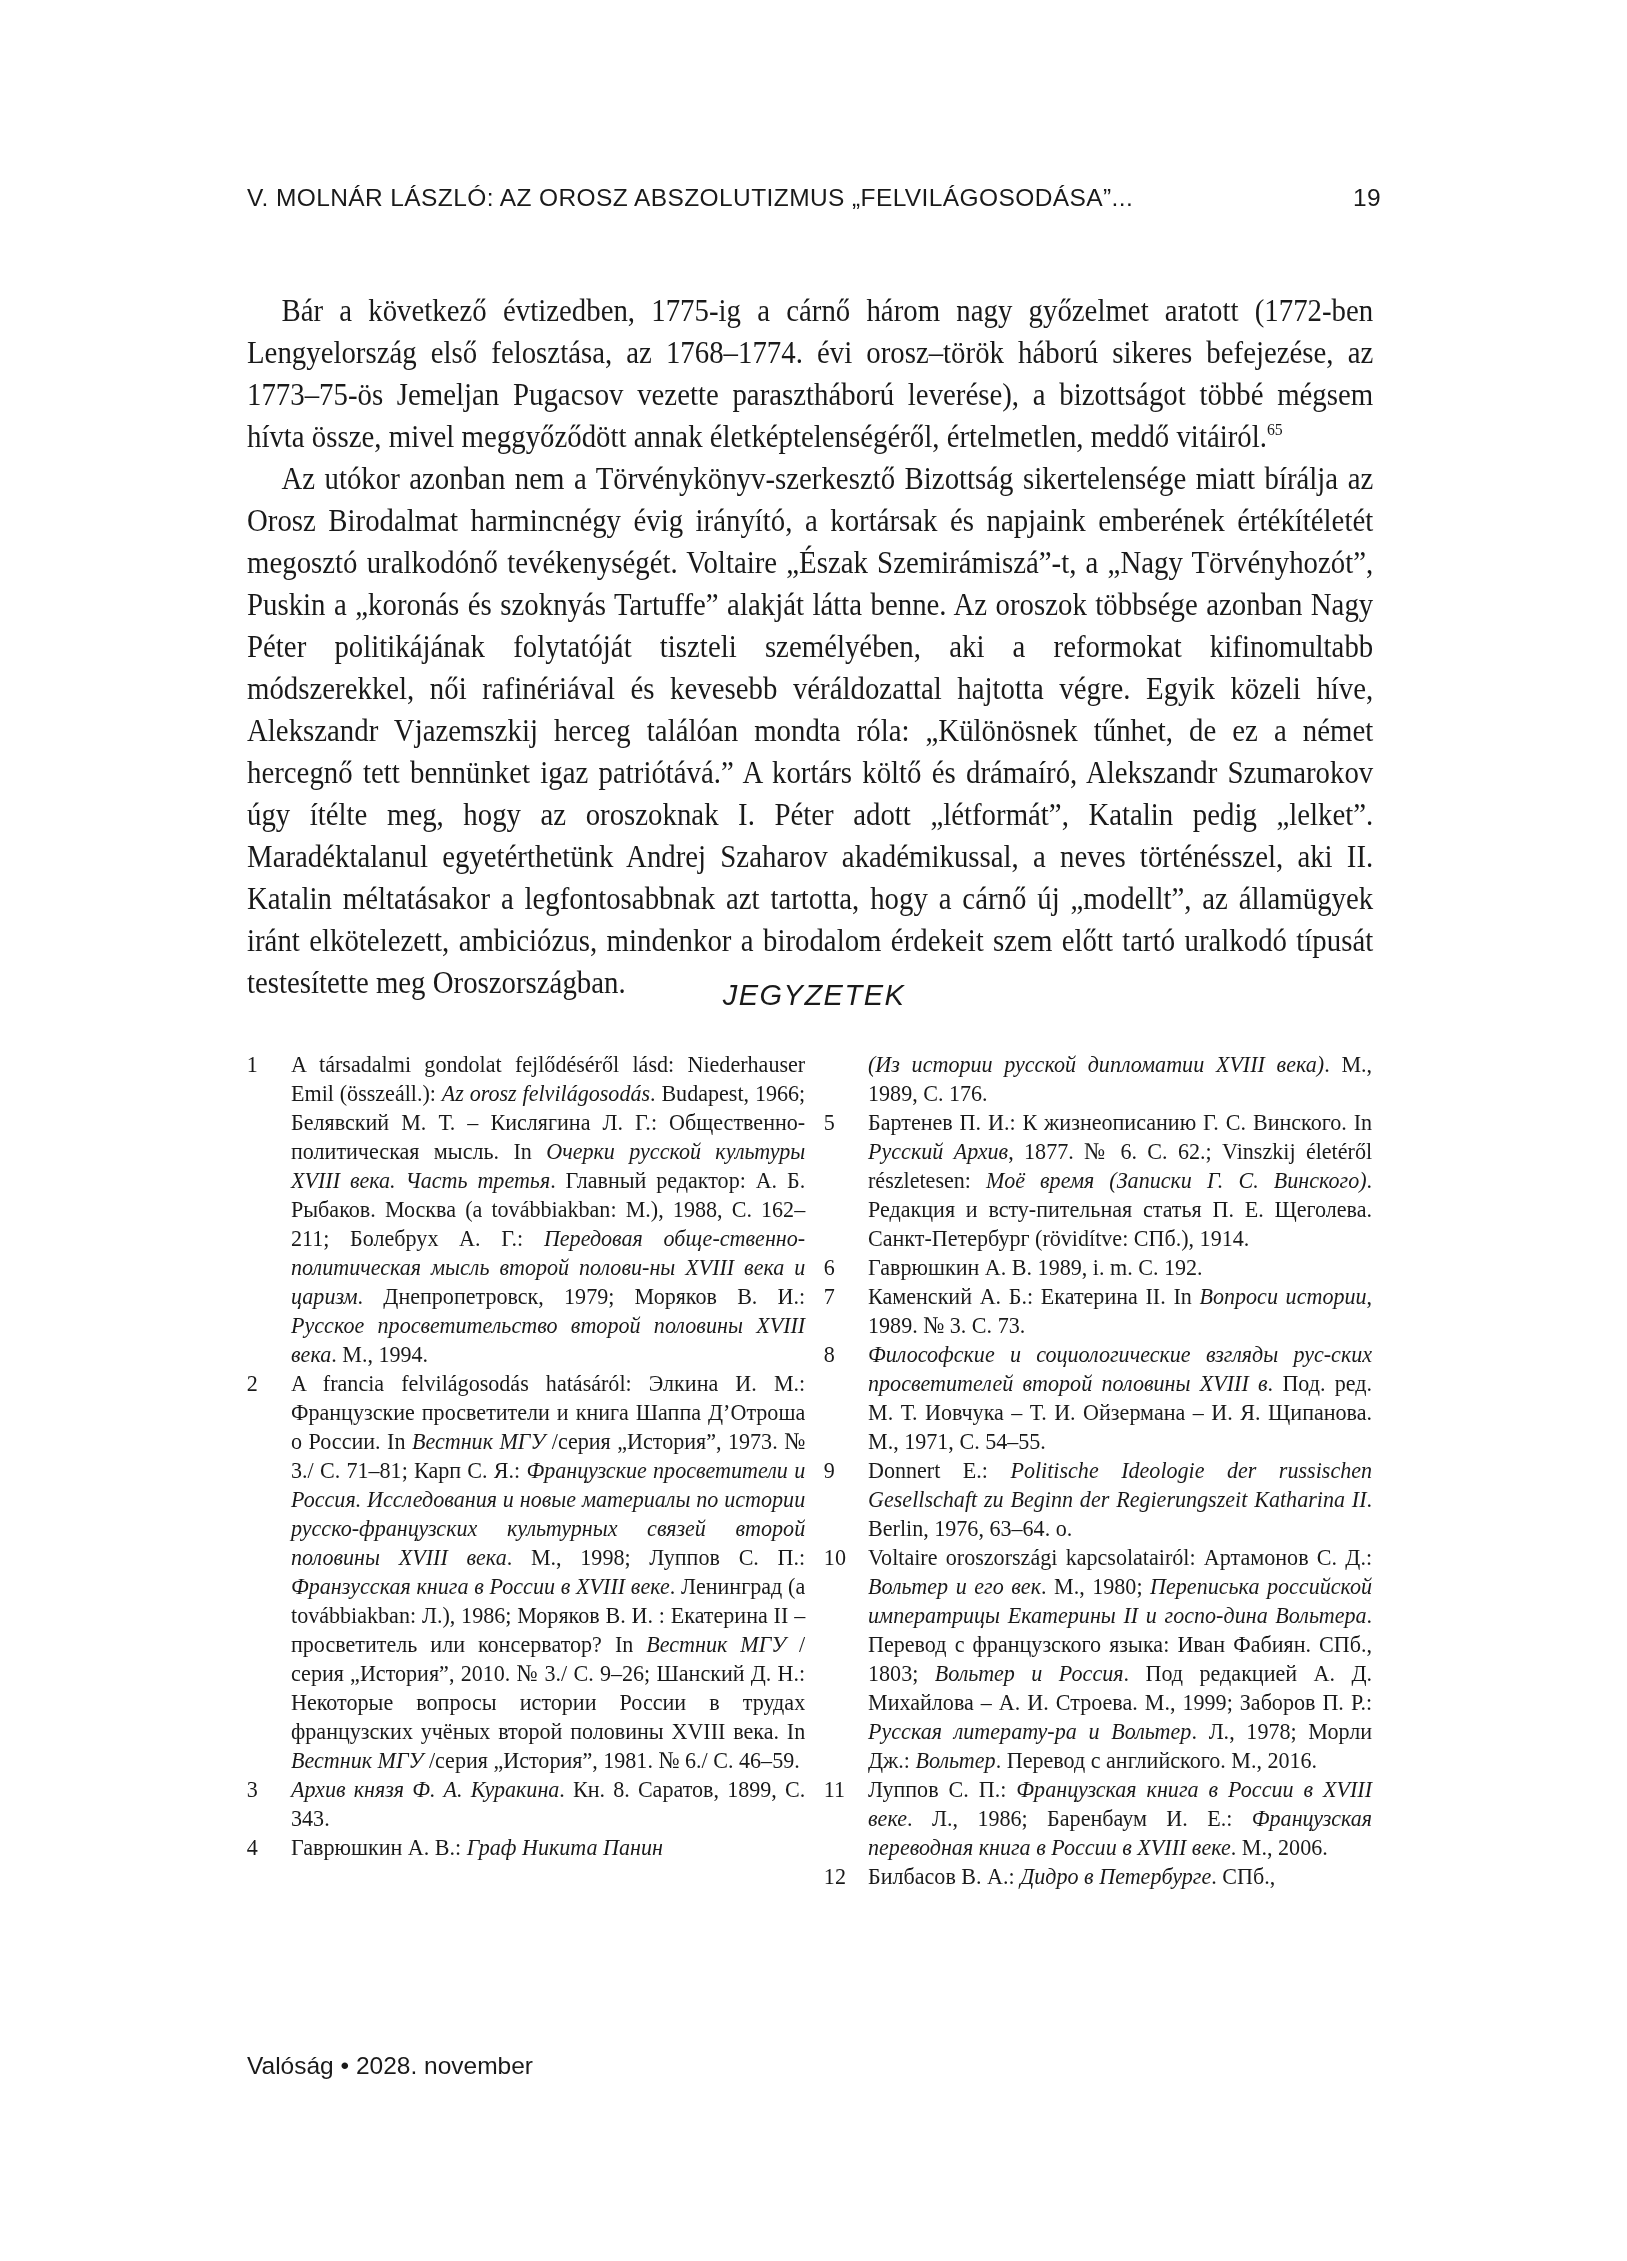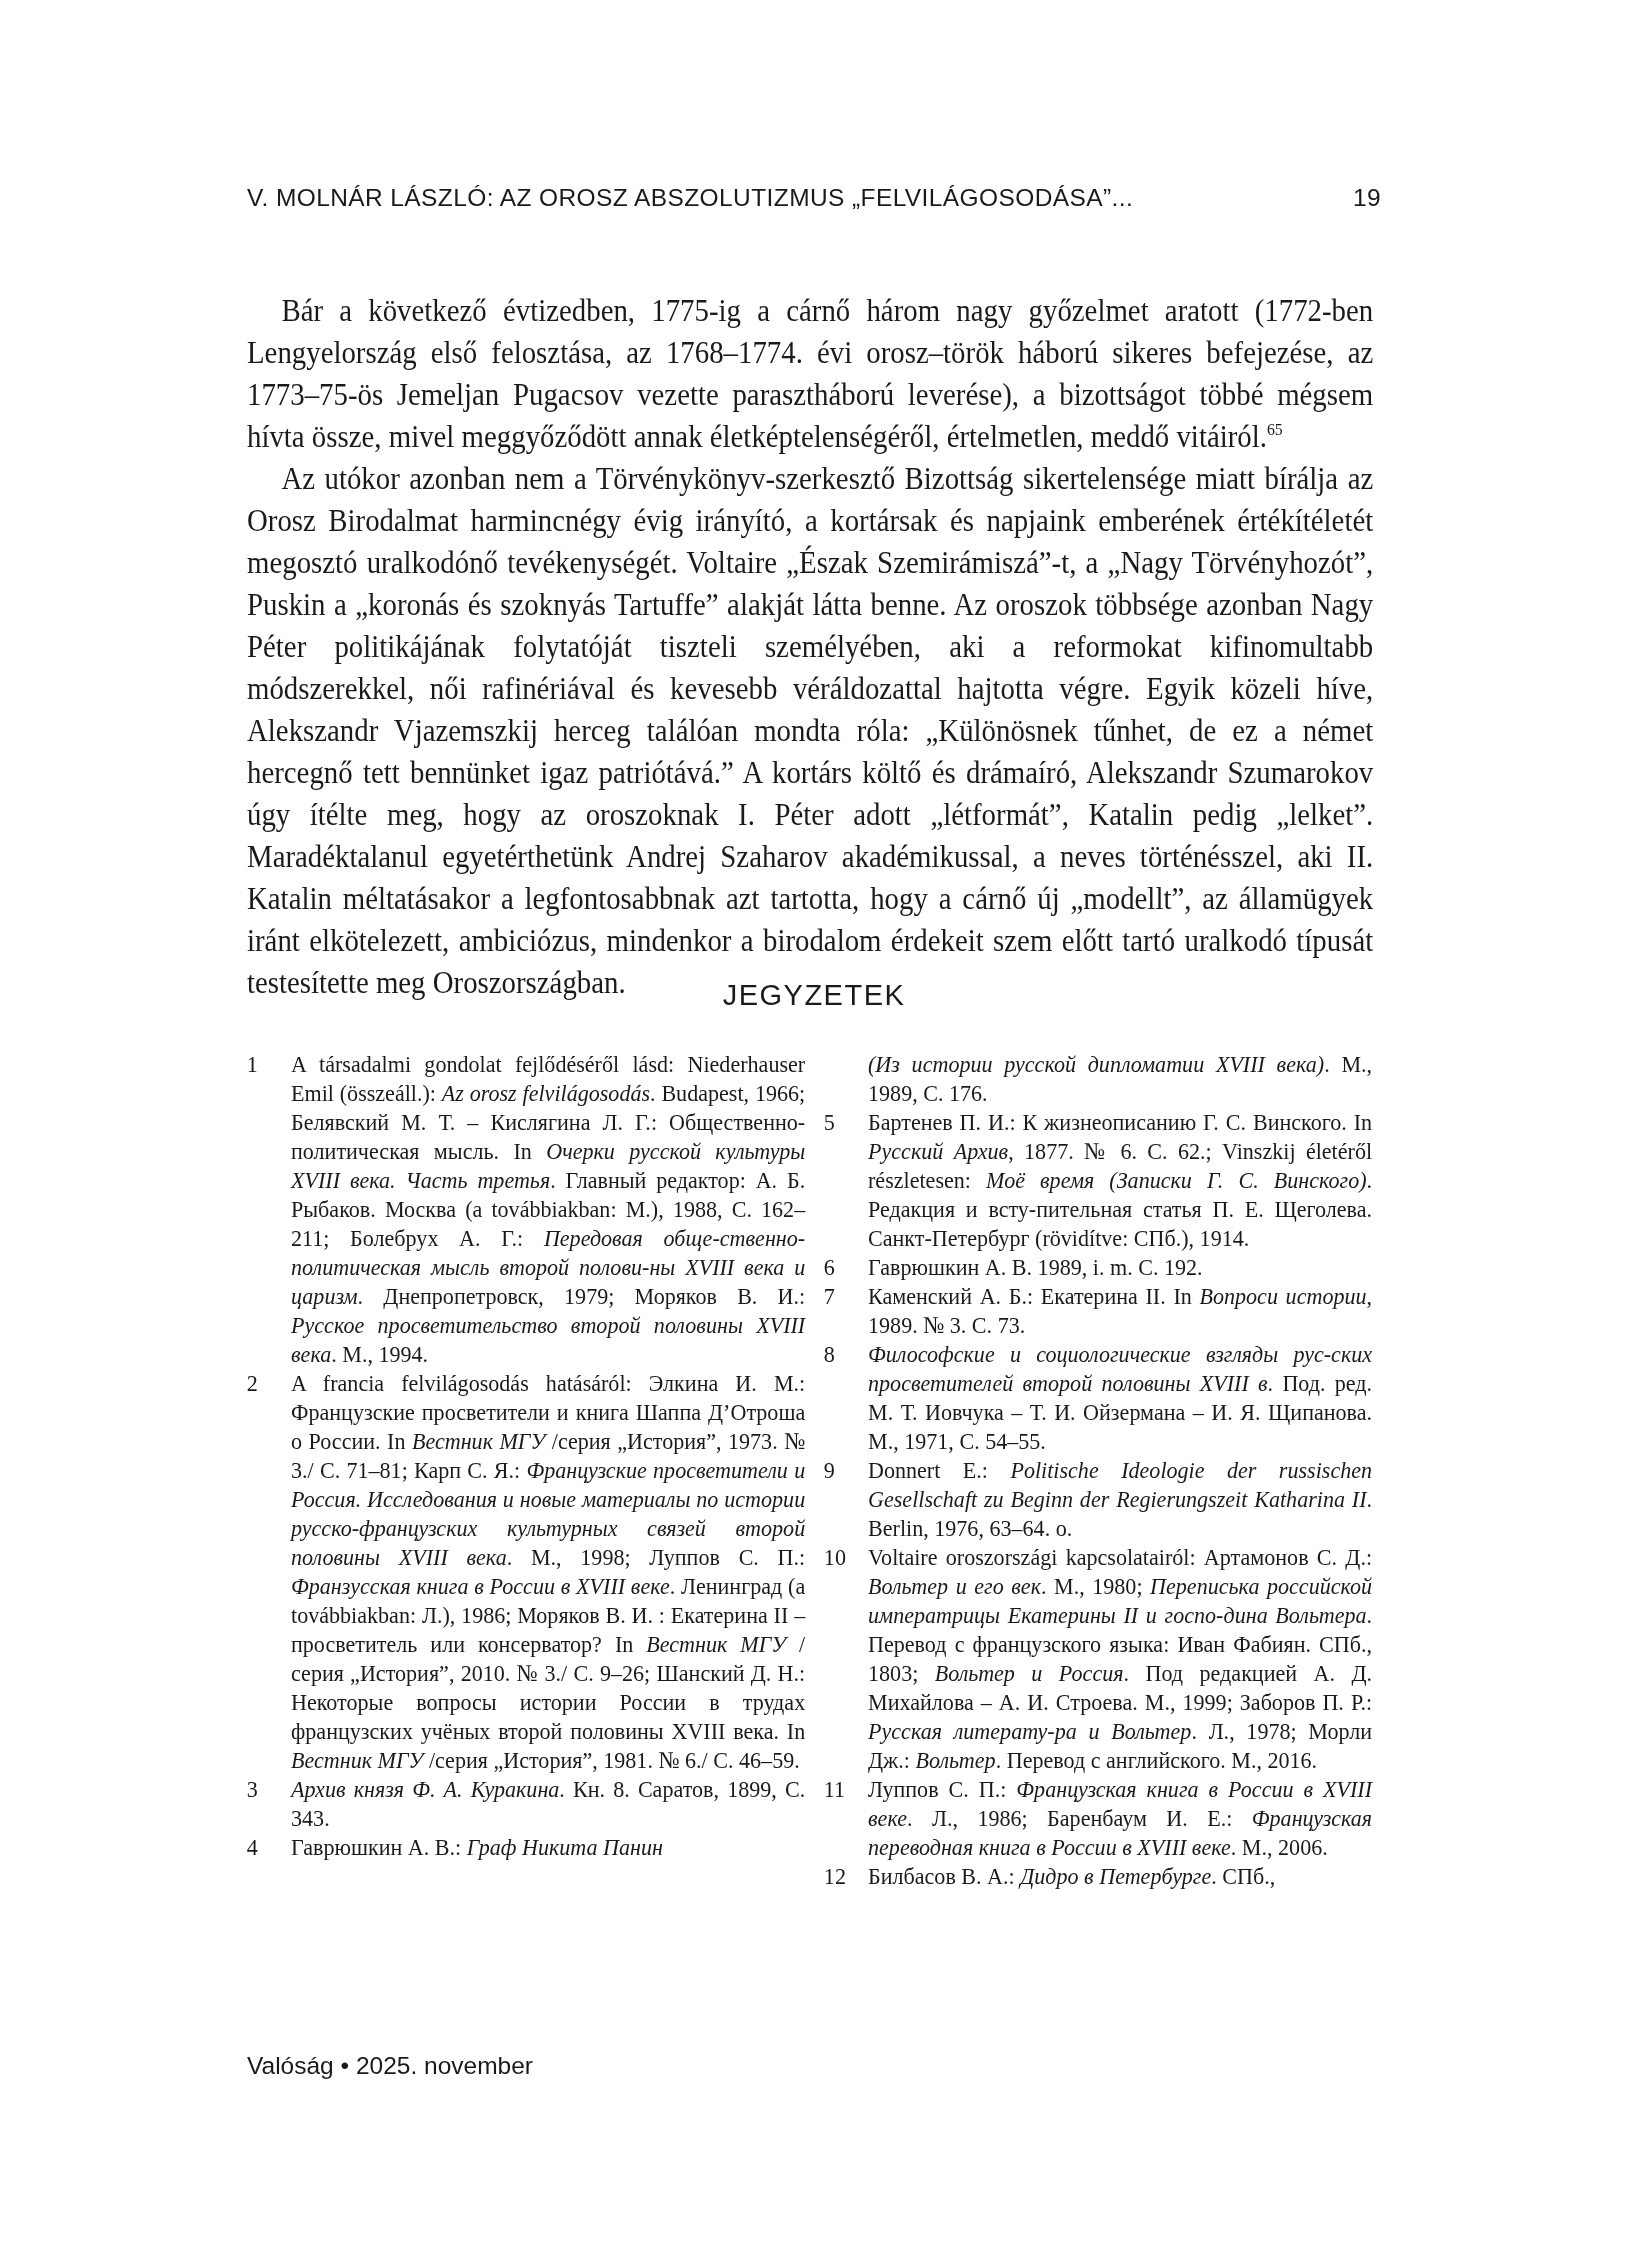--- a/index.html
+++ b/index.html
@@ -12,21 +12,21 @@
   .body-text {
     position: absolute; left: 247px; top: 290px; width: 1126px;
     font-family: "Liberation Serif", serif; font-size: 31px; line-height: 42px;
     text-align: justify; transform: scaleX(0.93); transform-origin: left top;
     width: 1211px;
   }
   .body-text p { margin: 0; text-indent: 37px; }
   .body-text sup { font-size: 17px; vertical-align: 12.3px; line-height: 0; }
   .notes-title {
     position: absolute; left: 0; top: 979px; width: 1628px; text-align: center;
-    font-family: "Liberation Sans", sans-serif; font-size: 29px; letter-spacing: 1.5px;
+    font-family: "Liberation Sans", sans-serif; font-size: 29px; letter-spacing: 1.5px; font-style: italic;
   }
   .notes-col {
     position: absolute; top: 1050px;
     font-family: "Liberation Serif", serif; font-size: 24px; line-height: 29px;
     transform: scaleX(0.92); transform-origin: left top;
   }
   .notes-col.left { left: 244px; width: 610px; }
   .notes-col.right { left: 821px; width: 599px; top: 1050px; }
   .note { display: flex; }
   .note-num { width: 48px; flex: none; padding-left: 3.1px; }
@@ -103,14 +103,14 @@
     <div class="note">
       <span class="note-num">11</span>
       <span class="note-text"><span>Луппов С. П.: </span><i>Французская книга в России в XVIII веке</i><span>. Л., 1986; Баренбаум И. Е.: </span><i>Французская переводная книга в России в XVIII веке</i><span>. М., 2006.</span></span>
     </div>
     <div class="note">
       <span class="note-num">12</span>
       <span class="note-text"><span>Билбасов В. А.: </span><i>Дидро в Петербурге</i><span>. СПб.,</span></span>
     </div>
   </div>
 
-<div class="footer">Valóság • 2025. november</div>
+<div class="footer">Valóság • 2028. november</div>
 
 
 </body></html>

